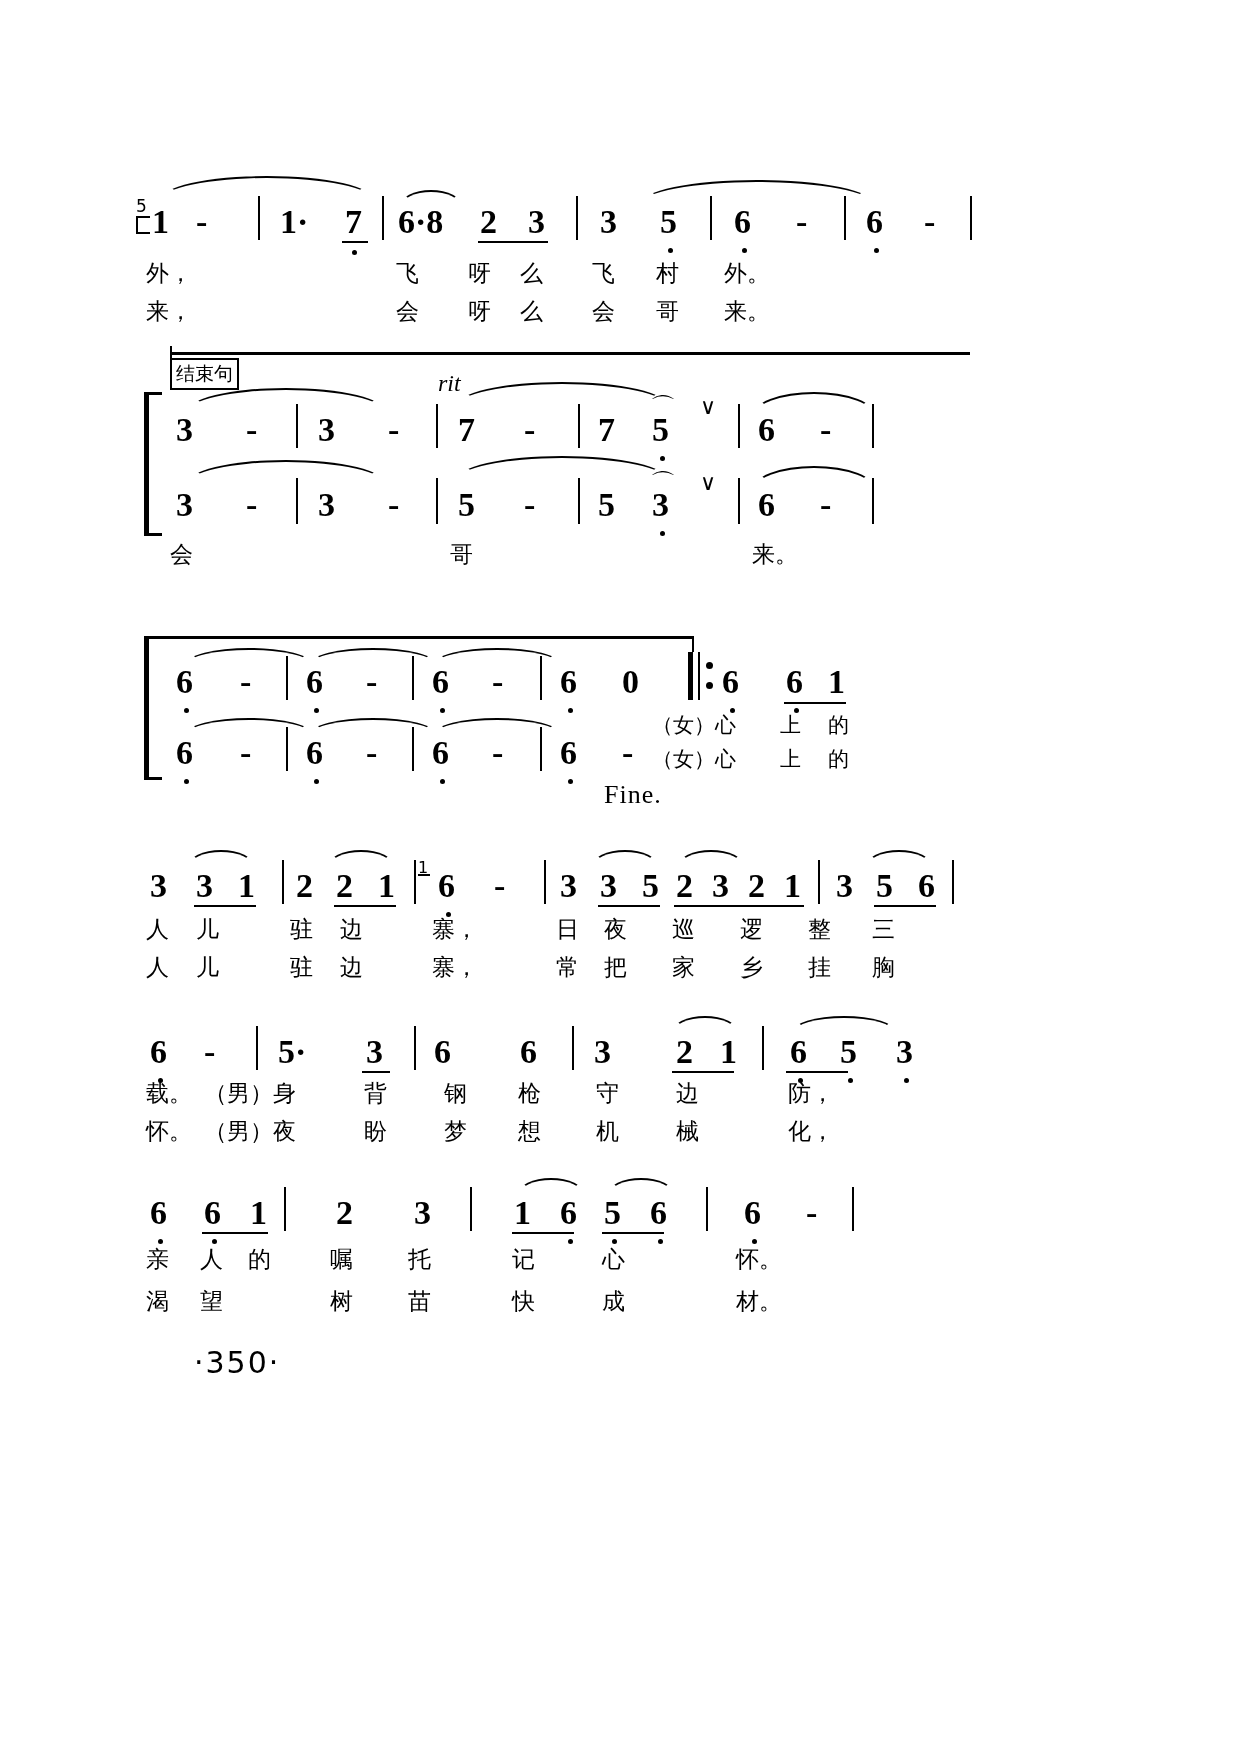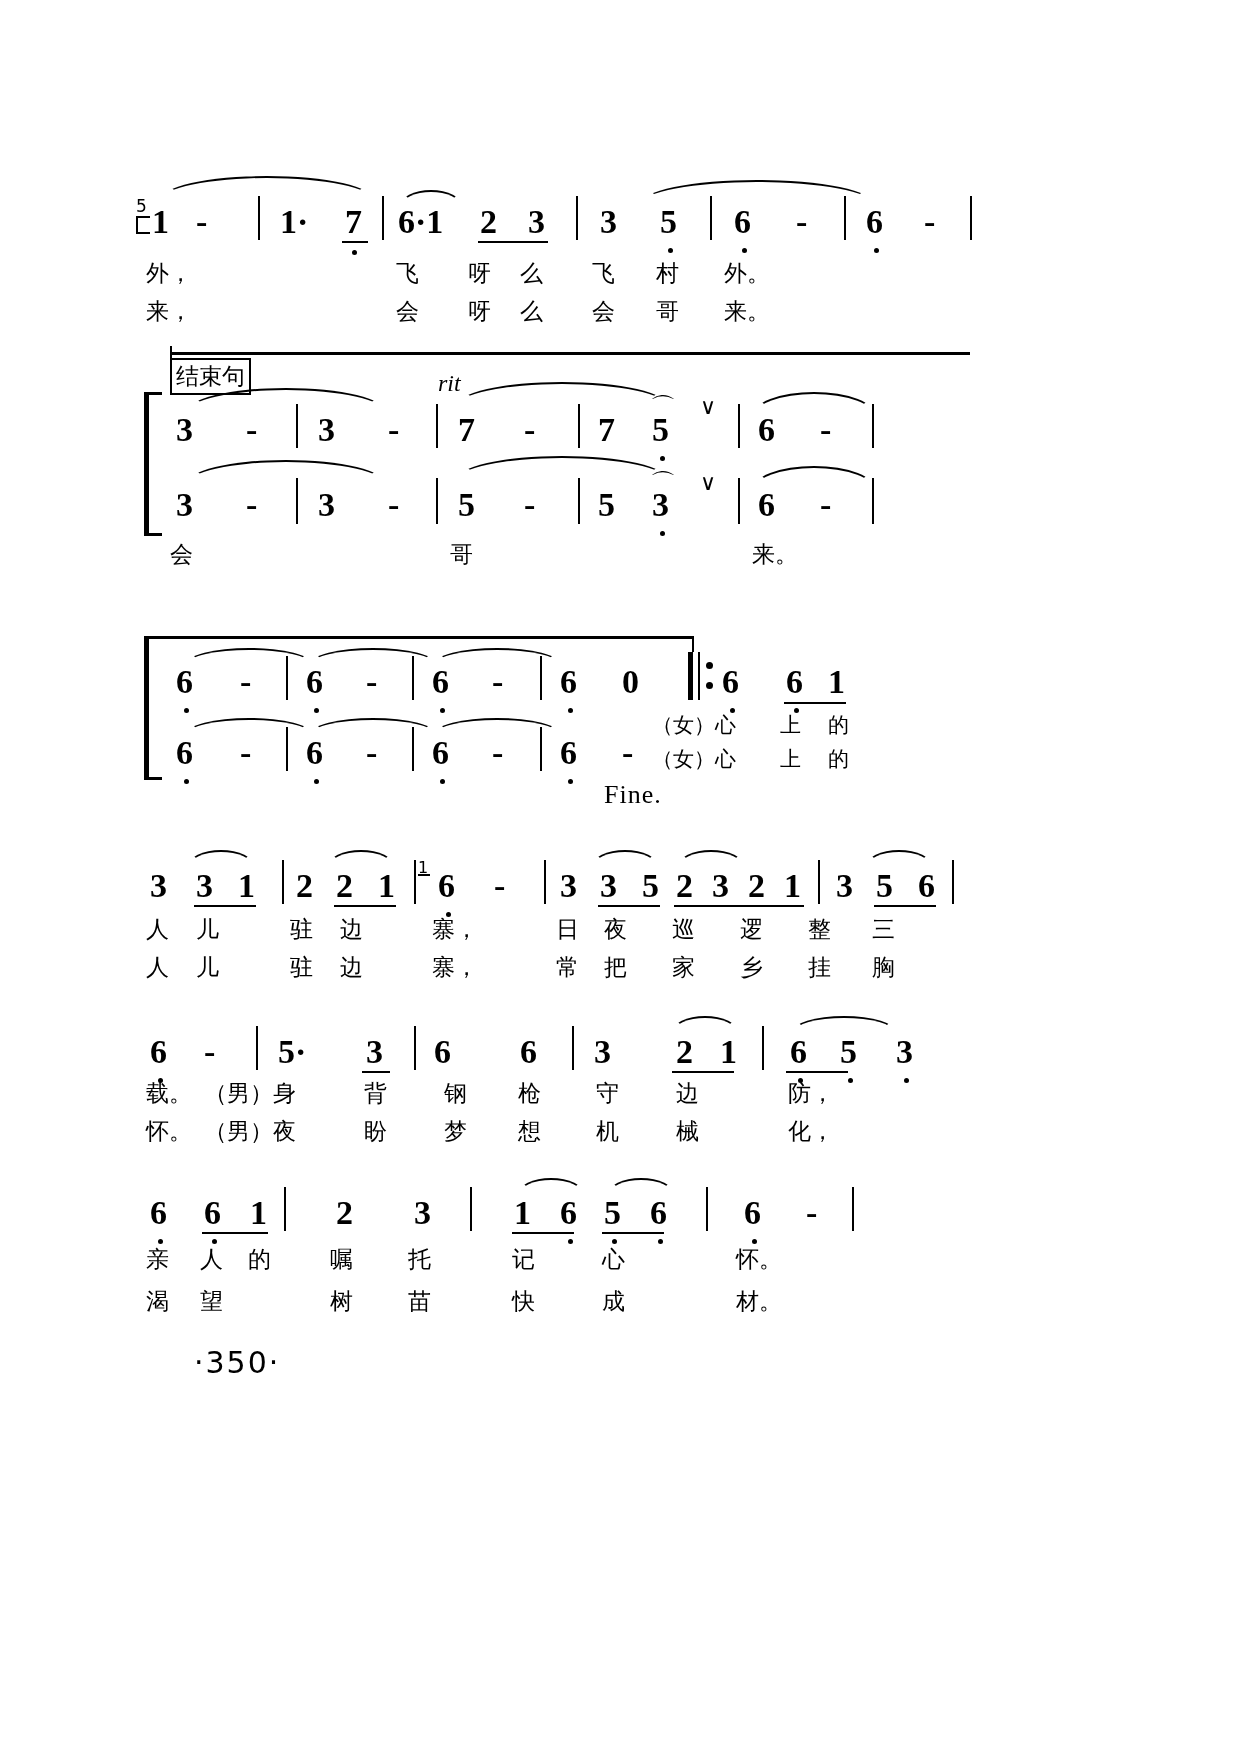--- a/index.html
+++ b/index.html
@@ -17,21 +17,21 @@
 
   
   .slur{position:absolute;border:2px solid #000;border-bottom:none;border-left-color:transparent;border-right-color:transparent;border-radius:50%/100% 100% 0 0;height:22px;}
   .slur.flat{height:14px;}
   
 
   .fermata{position:absolute;font-size:26px;}
   .caret{position:absolute;font-family:"Liberation Serif",serif;font-size:22px;}
   .label{position:absolute;font-family:"DejaVu Sans",sans-serif;font-size:19px;}
   .italic{font-style:italic;font-family:"Liberation Serif",serif;font-size:24px;}
-  .boxlabel{position:absolute;font-family:Liberation Mono, monospace;font-size:23px;border:2px solid #000;padding:1px 4px;}
+  .boxlabel{position:absolute;font-family:Liberation Mono, monospace;font-size:19px;border:2px solid #000;padding:1px 4px;}
   .pagenum{position:absolute;font-family:"DejaVu Sans",sans-serif;font-size:30px;letter-spacing:2px;}
   .fine{position:absolute;font-family:"Liberation Serif",serif;font-size:26px;letter-spacing:1px;}
   .repeat-dots{position:absolute;}
   .repeat-dots i{position:absolute;width:7px;height:7px;background:#000;border-radius:50%;display:block;}
 </style>
 </head>
 <body>
 
 <div class="page">
 
@@ -48,21 +48,21 @@
 
   <div class="num" style="left:152px;top:205px;">1</div>
   <div class="num" style="left:196px;top:205px;">-</div>
   <div class="bar" style="left:258px;top:196px;height:44px;"></div>
   <div class="num" style="left:280px;top:205px;">1·</div>
   <div class="num" style="left:345px;top:205px;">7</div>
   <div class="underline" style="left:342px;top:241px;width:26px;"></div>
   <div class="dot" style="left:352px;top:250px;"></div>
   <div class="bar" style="left:382px;top:196px;height:44px;"></div>
 
-  <div class="num" style="left:398px;top:205px;">6·1</div>
+  <div class="num" style="left:398px;top:205px;">6·8</div>
   <div class="num" style="left:480px;top:205px;">2</div>
   <div class="num" style="left:528px;top:205px;">3</div>
   <div class="underline" style="left:478px;top:241px;width:70px;"></div>
   <div class="bar" style="left:576px;top:196px;height:44px;"></div>
 
   <div class="num" style="left:600px;top:205px;">3</div>
   <div class="num" style="left:660px;top:205px;">5</div>
   <div class="dot" style="left:668px;top:248px;"></div>
   <div class="bar" style="left:710px;top:196px;height:44px;"></div>
 

